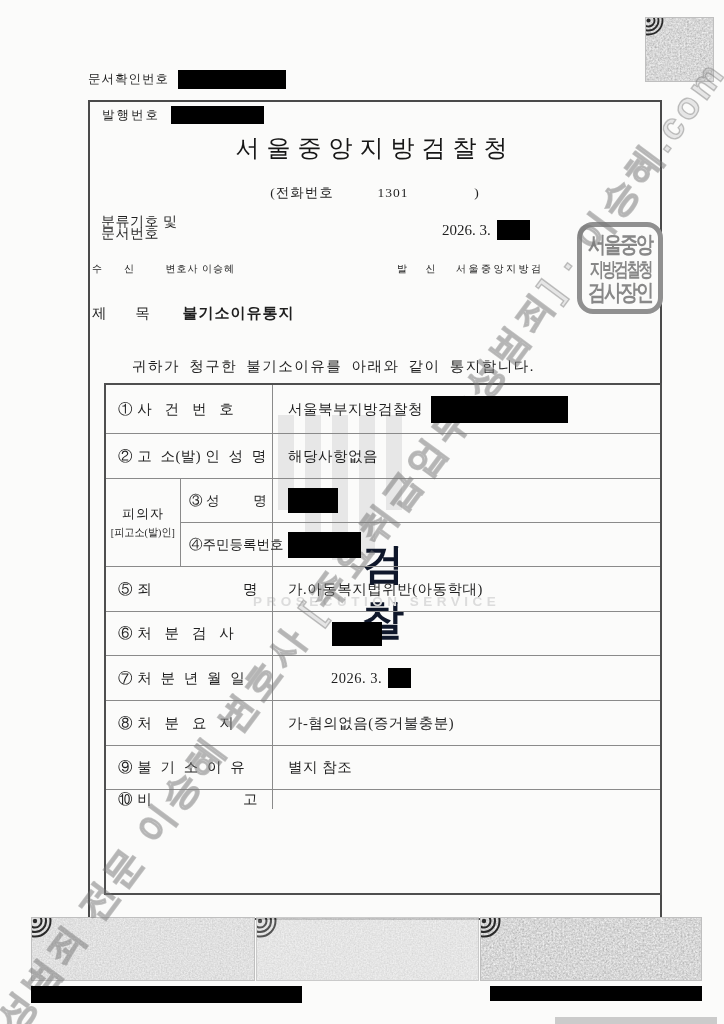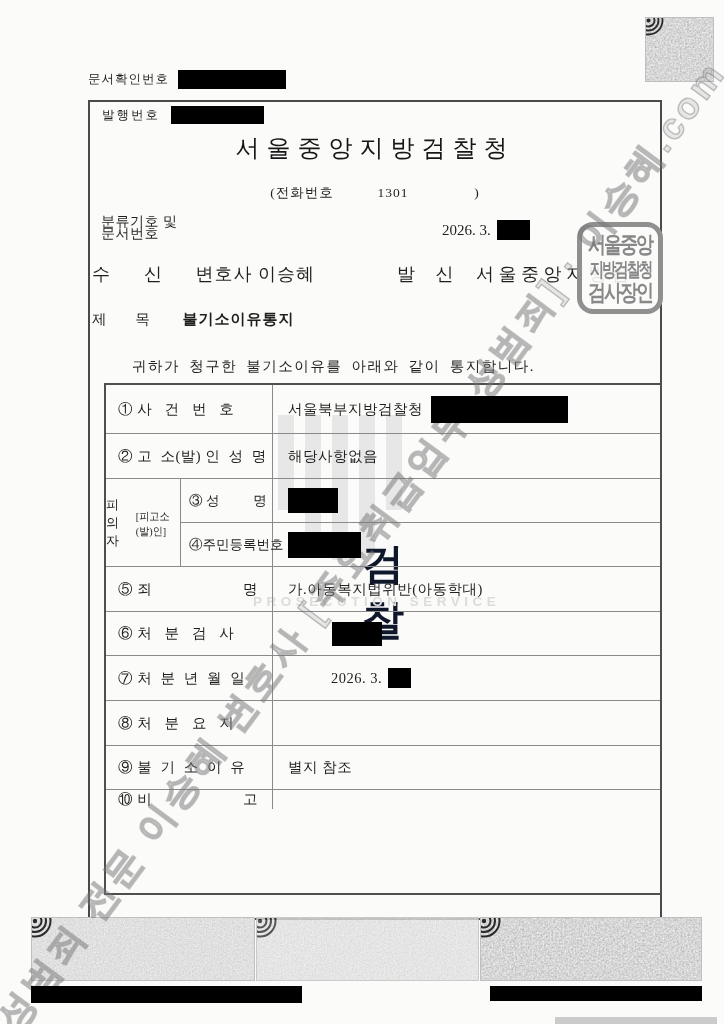--- a/index.html
+++ b/index.html
@@ -23,27 +23,27 @@
   .main-box{position:absolute;left:88px;top:100px;width:574px;height:820px;
     border:2px solid #4a4a4a;box-sizing:border-box;}
   .issue-line{position:absolute;left:12px;top:4px;display:flex;align-items:center;gap:11px;}
   .issue-label{font-size:12.5px;letter-spacing:2px;}
   .office-title{position:absolute;left:0;top:30px;width:100%;text-align:center;
     font-size:24px;letter-spacing:7px;color:#161616;}
   .phone-line{position:absolute;left:0;top:82px;width:100%;text-align:center;
     font-size:13.5px;white-space:pre;letter-spacing:1px;}
   .class-block{position:absolute;left:11px;top:114px;font-size:14px;line-height:12px;letter-spacing:0.5px;}
   .date-line{position:absolute;left:352px;top:118px;display:flex;align-items:center;gap:6px;font-size:15px;}
-  .recv-line{position:absolute;left:2px;top:160px;width:560px;font-size:18px;}
+  .recv-line{position:absolute;left:2px;top:160px;width:560px;font-size:10px;}
   .recv-label,.subj-label{white-space:pre;letter-spacing:1px;}
   .recv-value{margin-left:28px;letter-spacing:1px;}
   .sender-wrap{position:absolute;left:305px;top:0;}
   .sender-label{letter-spacing:8px;margin-top:36px;}
   .sender-value{white-space:pre;margin-left:10px;}
-  .subj-line{position:absolute;left:2px;top:202px;font-size:14.5px;margin-top:6px;}
+  .subj-line{position:absolute;left:2px;top:202px;font-size:14.5px;}
   .subj-value{margin-left:28px;font-weight:bold;letter-spacing:1px;font-size:15px;}
   .notice-line{position:absolute;left:42px;top:255px;font-size:14.5px;letter-spacing:1.5px;word-spacing:4px;}
   
   .seal{position:absolute;left:487px;top:120px;width:86px;height:92px;
     border:5px solid #909090;border-radius:16px;box-sizing:border-box;
     display:flex;flex-direction:column;justify-content:space-evenly;align-items:center;
     color:#888888;font-weight:bold;background:rgba(251,251,250,0.9);
     font-family:"Liberation Sans",sans-serif;}
   .seal-line{font-size:18px;letter-spacing:-2px;line-height:1;transform:scaleY(1.25);}
   .seal-line-mid{font-size:15px;letter-spacing:-2px;transform:scaleY(1.3) scaleX(0.95);}
@@ -51,21 +51,21 @@
   .doc-table{position:absolute;left:14px;top:281px;width:558px;border:2px solid #4f4f4f;
     box-sizing:border-box;background:transparent;}
   .trow{display:flex;border-bottom:1px solid #8a8a8a;box-sizing:border-box;}
   .trow:last-child{border-bottom:none;flex-direction:column;}
   .tlabel{width:167px;border-right:1px solid #8a8a8a;box-sizing:border-box;
     display:flex;align-items:center;padding-left:12px;font-size:14.5px;
     white-space:pre;letter-spacing:0.5px;}
   .tvalue{flex:1;display:flex;align-items:center;padding-left:15px;font-size:14.5px;
     letter-spacing:0.5px;white-space:pre;}
   .tgroup-label{width:75px;border-right:1px solid #8a8a8a;box-sizing:border-box;
-    display:flex;flex-direction:row;justify-content:center;align-items:center;}
+    display:flex;flex-direction:column;justify-content:center;align-items:center;}
   .tgroup-l1{font-size:13px;letter-spacing:1px;}
   .tgroup-l2{font-size:11px;transform:scaleX(0.92);margin-top:2px;}
   .tgroup-right{flex:1;display:flex;flex-direction:column;}
   .tsub{display:flex;flex:1;box-sizing:border-box;}
   .tsub-first{border-bottom:1px solid #8a8a8a;}
   .tsublabel{width:92px;border-right:1px solid #8a8a8a;box-sizing:border-box;
     display:flex;align-items:center;padding-left:8px;font-size:13.5px;white-space:pre;}
   
   .bar{display:inline-block;background:#000;position:relative;z-index:6;vertical-align:middle;}
   .abs-bar{position:absolute;background:#000;z-index:6;}
@@ -236,20 +236,21 @@
       <div class="trow" style="height:45px;gap:43px;">
         <div class="tlabel">⑦ 처  분  년  월  일</div>
         <div class="tvalue">
           <span>2026. 3.</span>
           <span class="bar" style="width:23px;height:20px;margin-left:6px;"></span>
         </div>
       </div>
 
       <div class="trow" style="height:45px;">
         <div class="tlabel">⑧ 처   분   요   지</div>
+        <div class="tvalue">가-혐의없음(증거불충분)</div>
       </div>
 
       <div class="trow" style="height:44px;">
         <div class="tlabel">⑨ 불  기  소  이  유</div>
         <div class="tvalue">별지 참조</div>
       </div>
 
       <div class="trow" style="height:103px;">
         <div class="tlabel">⑩ 비                      고</div>
         <div class="tvalue"></div>

